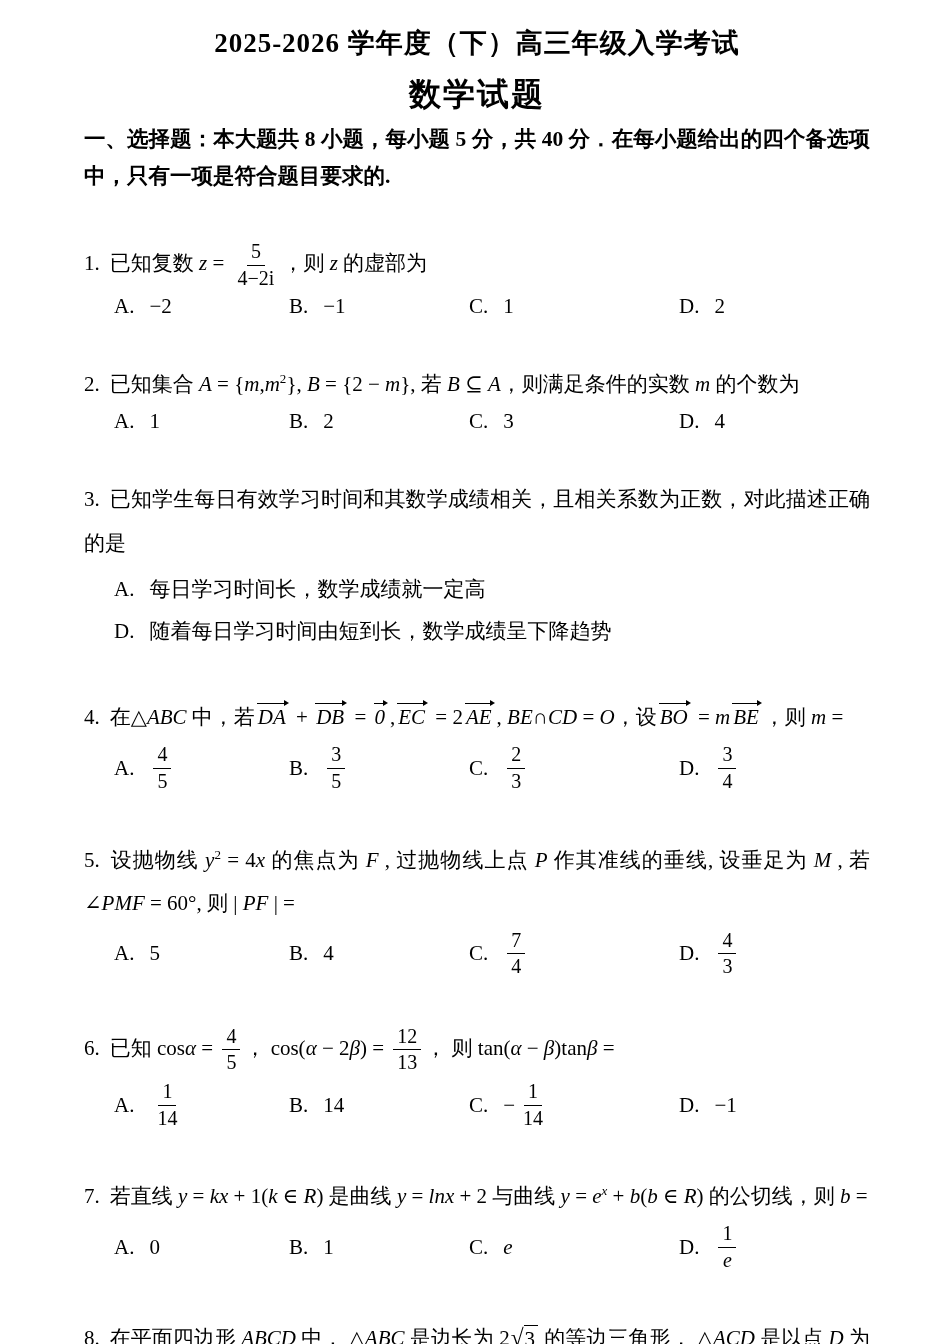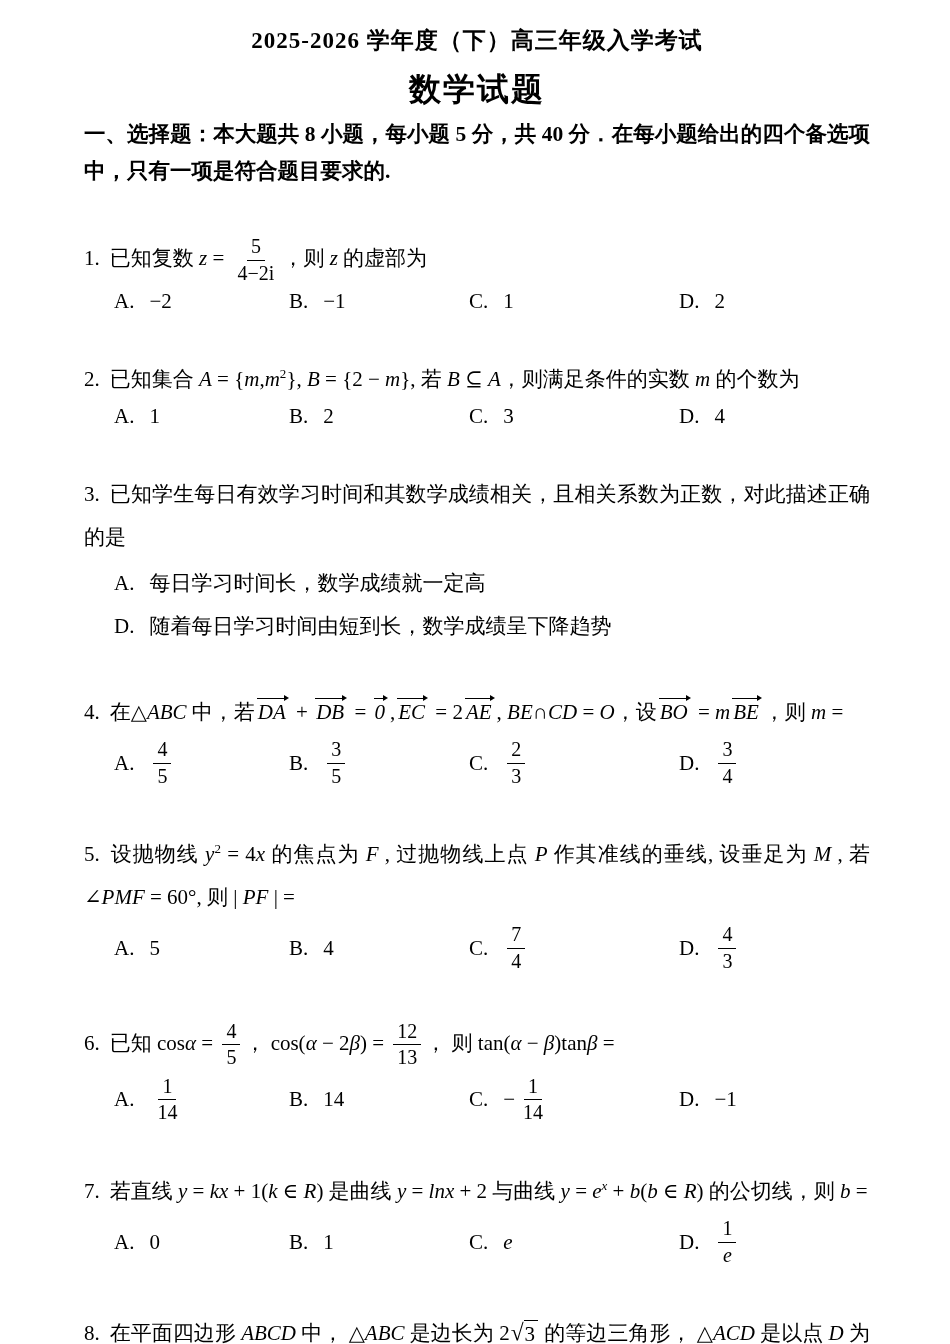--- a/index.html
+++ b/index.html
@@ -3,21 +3,21 @@
 <meta charset="utf-8">
 <style>
   html,body{margin:0;padding:0;}
   body{
     width:950px;height:1344px;overflow:hidden;background:#ffffff;color:#000;
     font-family:"Liberation Serif","DejaVu Serif",serif;
     font-size:21px;
   }
   .page{padding:26px 80px 0 84px;}
   .title{
-    text-align:center;font-weight:bold;font-size:23px;line-height:1.3;
+    text-align:center;font-weight:bold;font-size:27px;line-height:1.3;
     letter-spacing:1px;
   }
   .subtitle{
     text-align:center;font-weight:bold;font-size:32px;line-height:1.35;
     letter-spacing:2px;margin-top:12px;
   }
   .intro{
     font-weight:bold;line-height:1.72;text-align:justify;margin-top:5px;
     font-size:21.5px;
     font-family:Liberation Serif, serif;

